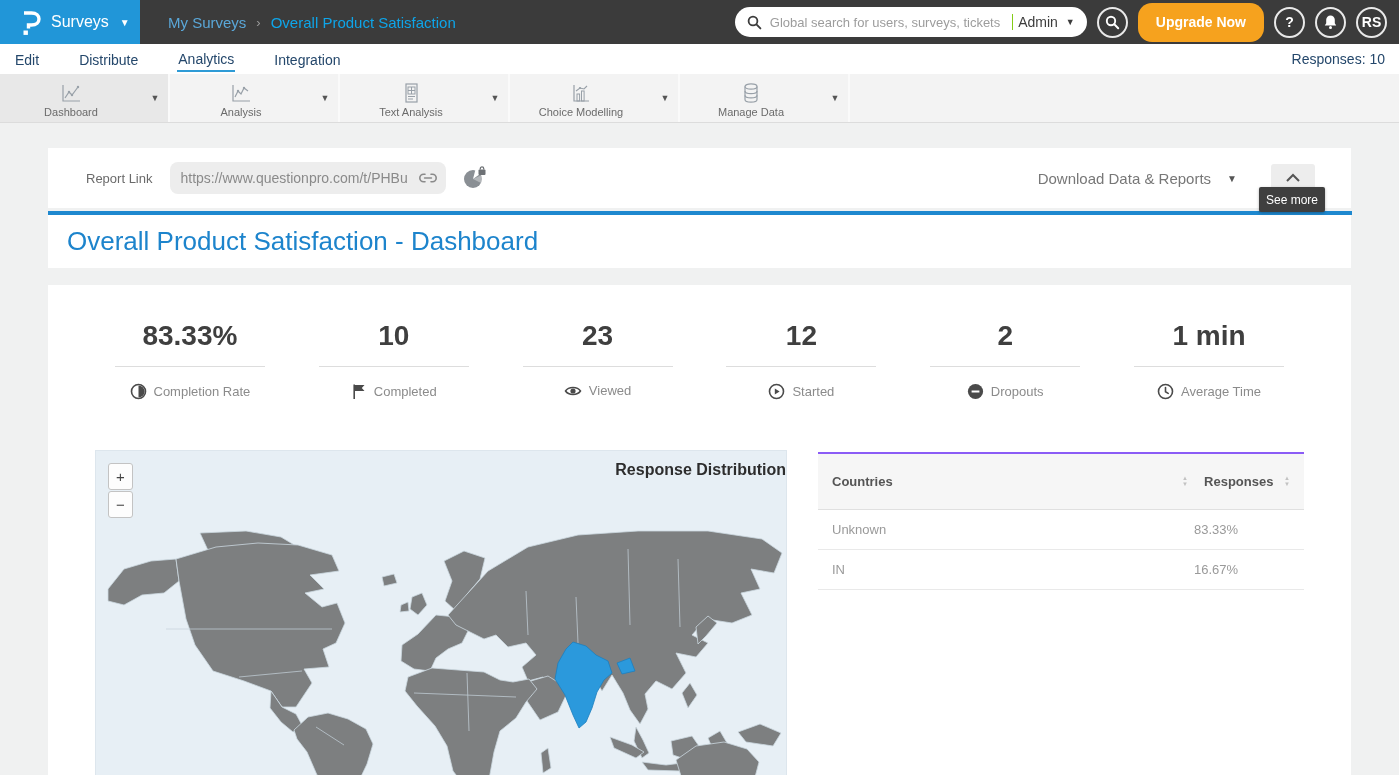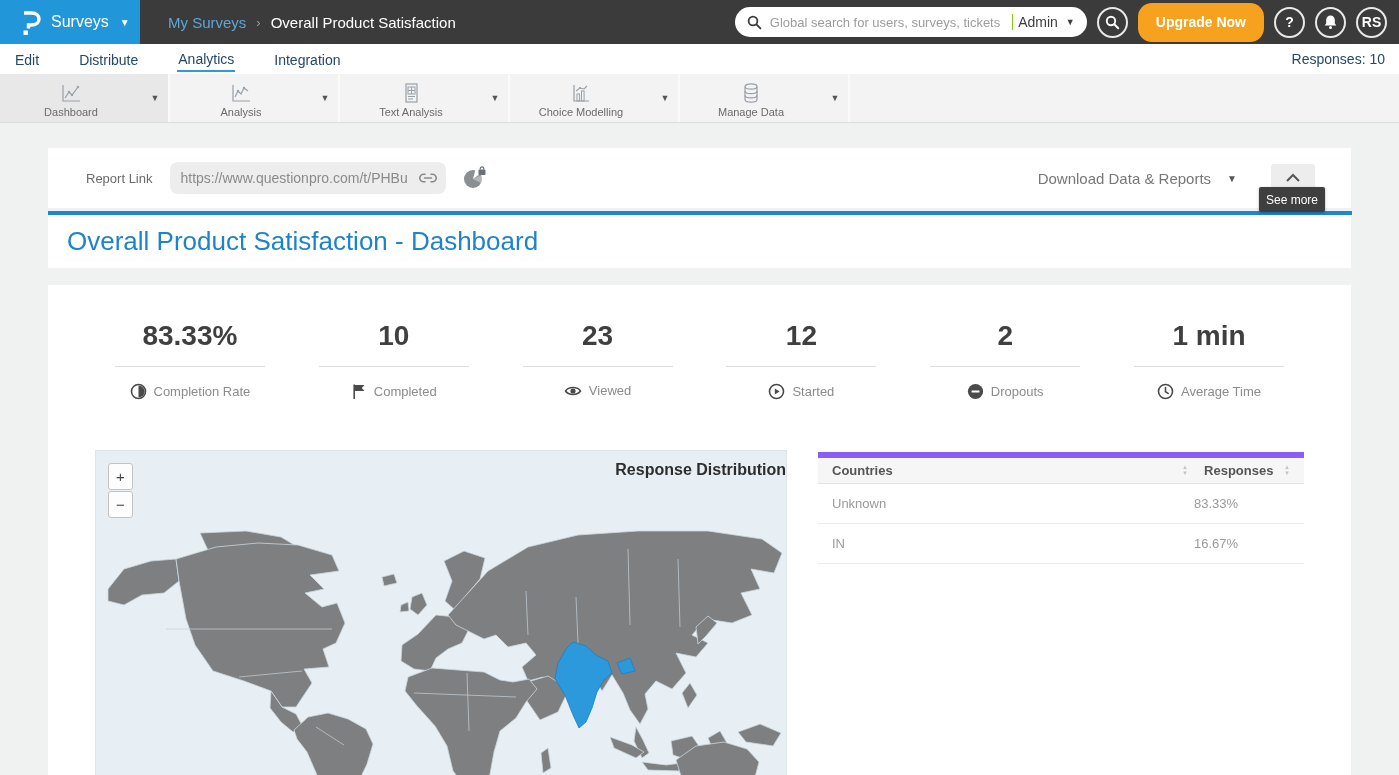--- a/index.html
+++ b/index.html
@@ -7,21 +7,21 @@
   body { font-family:"Liberation Sans", sans-serif; background:#f0f1f1; position:relative; color:#333; }
 
   
   .topbar { position:absolute; left:0; top:0; width:1399px; height:44px; background:#3b3b3b; display:flex; align-items:center; }
   .logo-block { width:140px; height:44px; background:#2196d8; display:flex; align-items:center; gap:9px; padding-left:16px; cursor:pointer; }
   .logo-block .product { color:#fff; font-size:16px; }
   .logo-block .caret { color:#fff; font-size:10px; margin-left:2px; }
   .crumbs { display:flex; align-items:center; gap:10px; margin-left:28px; font-size:15px; }
   .crumb-parent { color:#5aa7d8; cursor:pointer; }
   .crumb-sep { color:#9a9a9a; font-size:13px; }
-  .crumb-current { color:#ffffff; }
+  .crumb-current { color:#0ea5e9; }
   .top-right { margin-left:auto; display:flex; align-items:center; gap:10px; padding-right:12px; }
   .search-pill { width:352px; height:30px; background:#fff; border-radius:16px; display:flex; align-items:center; padding:0 10px 0 12px; }
   .search-pill input { border:none; outline:none; flex:1; font-size:13px; color:#555; font-family:"Liberation Sans",sans-serif; background:transparent; }
   .search-pill input::placeholder { color:#9c9c9c; }
   .scope { font-size:14px; color:#3c3c3c; padding:0 8px 0 5px; border-left:1px solid #84cc16; margin-left:6px; }
   .scope-caret { font-size:9px; color:#3c3c3c; padding-right:2px; cursor:pointer; }
   .circle-btn { width:31px; height:31px; border:2px solid #e9e9e9; border-radius:50%; display:flex; align-items:center; justify-content:center; color:#fff; font-size:14px; font-weight:bold; cursor:pointer; background:transparent; }
   .upgrade { height:39px; background:#f6a21e; border:none; border-radius:14px; color:#fff; font-weight:bold; font-size:14px; padding:0 18px; cursor:pointer; }
   
   .subnav { position:absolute; left:0; top:44px; width:1399px; height:30px; background:#fff; display:flex; align-items:center; padding:0 14px; }
@@ -61,21 +61,21 @@
   .stat-label { font-size:13px; color:#8b8b8b; }
   
   .map-card { position:absolute; left:47px; top:165px; width:692px; height:420px; background:#e7eff5; border:1px solid #dde6ed; overflow:hidden; }
   .map-title { text-align:right; font-size:16px; font-weight:bold; color:#2d2d2d; margin-top:10px; }
   .zoom-btn { position:absolute; left:12px; width:25px; height:27px; background:#fdfdfd; border:1px solid #c3c3c3; border-radius:3px; font-size:15px; color:#444; cursor:pointer; line-height:25px; text-align:center; }
   .zoom-in { top:12px; }
   .zoom-out { top:40px; }
   .map-svg { position:absolute; left:0; top:76px; }
   
   .country-table { position:absolute; left:770px; top:167px; width:486px; }
-  .thead { display:flex; align-items:center; height:32px; background:#f6f6f6; border-top:6px solid #8b5cf6; border-bottom:1px solid #e0e0e0; padding:0 14px;justify-content:center; }
+  .thead { display:flex; align-items:center; height:58px; background:#f6f6f6; border-top:2px solid #8b5cf6; border-bottom:1px solid #e0e0e0; padding:0 14px;justify-content:center; }
   .th1 { flex:1; font-size:13px; font-weight:bold; color:#555; }
   .sortpair { display:flex; flex-direction:column; line-height:5px; font-size:6px; color:#c2c2c2; cursor:pointer; gap:1px; }
   .th2 { width:80px; font-size:13px; font-weight:bold; color:#555; margin-left:16px; }
   .trow { display:flex; align-items:center; height:40px; border-bottom:1px solid #e9e9e9; padding:0 14px; }
   .td1 { flex:1; font-size:13px; color:#9a9a9a; }
   .td2 { width:96px; font-size:13px; color:#9a9a9a; }
   .icon { display:inline-flex; }
 </style>
 </head>
 <body>

